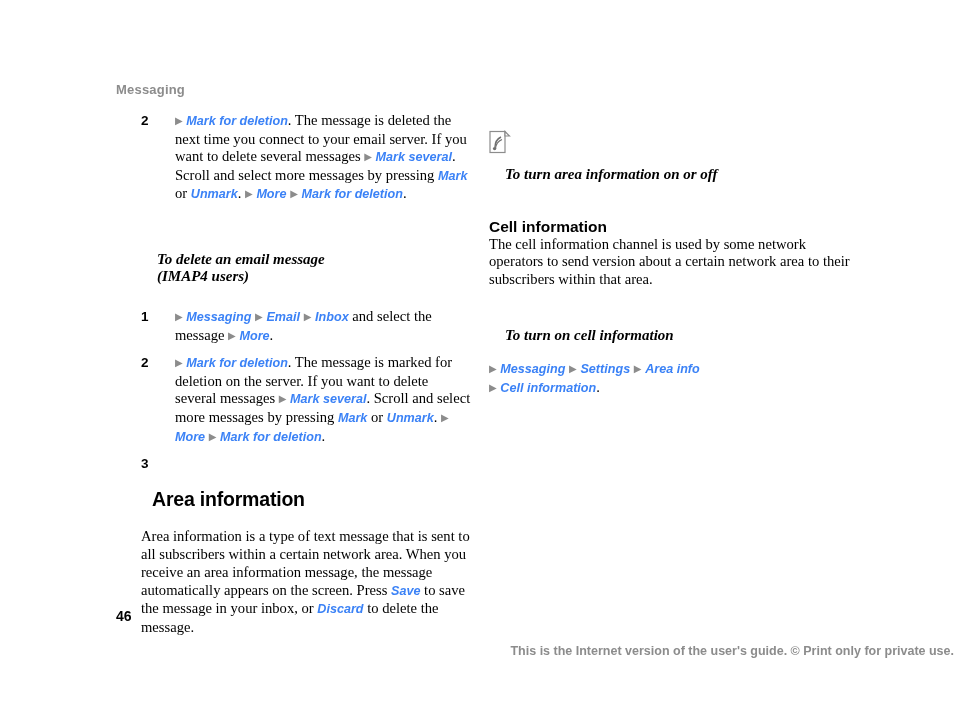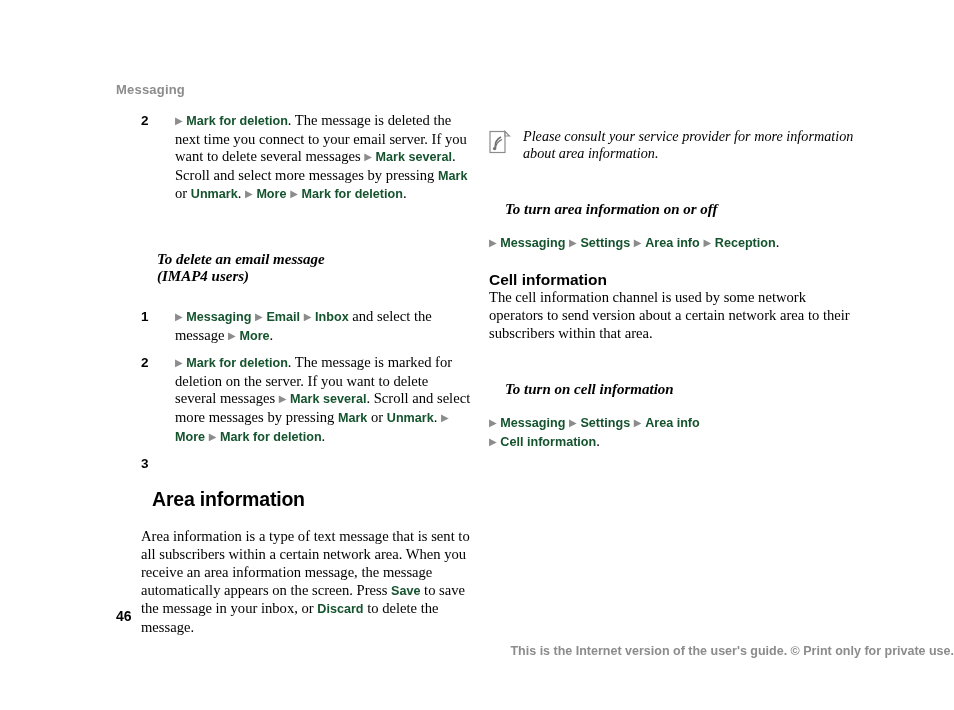--- a/index.html
+++ b/index.html
@@ -81,22 +81,23 @@
     margin: 0 0 4px 0;
   }
   .plain-block {
     font-size: 14.6px;
     line-height: 17.8px;
   }
   .nav {
     font-family: "Liberation Sans", sans-serif;
     font-weight: bold;
     font-size: 12.6px;
-    color: #14532d;
+    color: #3b82f6;
     white-space: nowrap;
+    font-style: italic;
   }
   .arrow {
     font-family: "DejaVu Sans", sans-serif;
     font-size: 10px;
     color: #8c8c8c;
     vertical-align: 1px;
   }
   h2.sub {
     font-family: "Liberation Serif", serif;
     font-style: italic;
@@ -190,27 +191,25 @@
     <div class="note">
       <span class="note-icon">
         <svg width="22" height="24" viewBox="0 0 22 24">
           <rect x="1" y="1.5" width="15" height="21" fill="#ffffff" stroke="#8c8c8c" stroke-width="1.2"></rect>
           <path d="M16 1.5 L20.5 6 L16 6 Z" fill="#ffffff" stroke="#8c8c8c" stroke-width="1.2"></path>
           <path d="M6 17 C6 12, 8 9, 12 7" stroke="#6f6f6f" stroke-width="1.4" fill="none"></path>
           <path d="M6.5 18.5 C7 13.5, 9.5 11, 13 9.5" stroke="#6f6f6f" stroke-width="1.2" fill="none"></path>
           <circle cx="5.6" cy="18.6" r="1.7" fill="#6f6f6f"></circle>
         </svg>
       </span>
-      <span>Please consult your service provider for more information about area information.</span>
     </div>
 
     <div class="spacer-22"></div>
 
     <h2 class="sub">To turn area information on or off</h2>
-    <div class="navline plain-block"><span class="arrow">▶</span> <span class="nav">Messaging</span> <span class="arrow">▶</span> <span class="nav">Settings</span> <span class="arrow">▶</span> <span class="nav">Area info</span> <span class="arrow">▶</span> <span class="nav">Reception</span>.</div>
 
     <div class="spacer-18"></div>
 
     <h2 class="sectsm">Cell information</h2>
     <p class="para">The cell information channel is used by some network operators to send version about a certain network area to their subscribers within that area.</p>
 
     <div class="spacer-18"></div>
 
     <h2 class="sub">To turn on cell information</h2>
     <div class="navline plain-block"><span class="arrow">▶</span> <span class="nav">Messaging</span> <span class="arrow">▶</span> <span class="nav">Settings</span> <span class="arrow">▶</span> <span class="nav">Area info</span></div>

